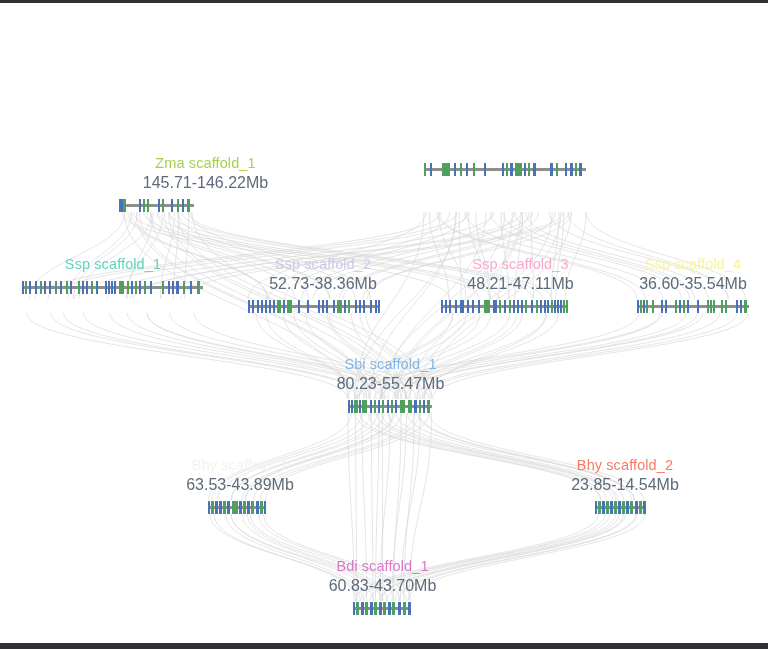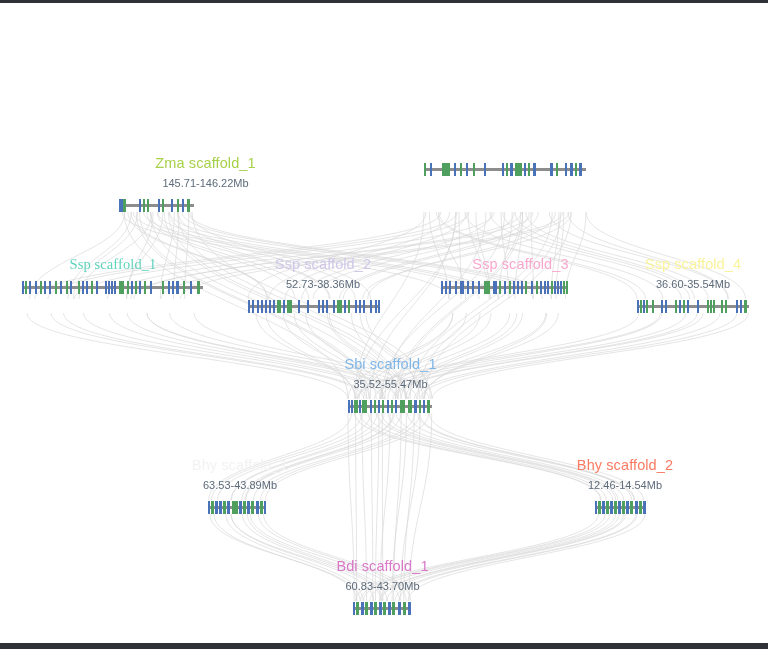--- a/index.html
+++ b/index.html
@@ -36,21 +36,21 @@
     position: absolute;
     text-align: center;
     white-space: nowrap;
   }
   .scaffold-title {
     font-size: 14.5px;
     line-height: 17px;
     letter-spacing: 0.1px;
   }
   .scaffold-range {
-    font-size: 11px;
+    font-size: 16px;
     line-height: 16px;
     color: #5d6b7a;
     margin-top: 3px;
   }
   .track {
     position: relative;
     margin: 0 auto;
     margin-top: 8px;
     height: 13px;
   }
@@ -292,21 +292,21 @@
           <div class="gene-tick" style="left: 109px; width: 3px; background: rgb(74, 114, 184);"></div>
           <div class="gene-tick" style="left: 126px; width: 3px; background: rgb(74, 114, 184);"></div>
           <div class="gene-tick" style="left: 132px; width: 2px; background: rgb(79, 160, 94);"></div>
           <div class="gene-tick" style="left: 141px; width: 2px; background: rgb(74, 114, 184);"></div>
           <div class="gene-tick" style="left: 146px; width: 3px; background: rgb(74, 114, 184);"></div>
           <div class="gene-tick" style="left: 151px; width: 2px; background: rgb(79, 160, 94);"></div>
           <div class="gene-tick" style="left: 155px; width: 3px; background: rgb(74, 114, 184);"></div>
         </div>
       </div>
       <div class="scaffold-group" style="left: 8px; top: 256px; width: 210px;">
-        <div class="scaffold-title" style="color: rgb(95, 211, 188); font-family: Liberation Serif, serif;">Ssp scaffold_1</div>
+        <div class="scaffold-title" style="color: rgb(95, 211, 188);">Ssp scaffold_1</div>
         <div class="track" style="width: 181px; margin-left: 14px; margin-right: auto;">
           <div class="track-baseline" style="background: rgb(141, 141, 141);"></div>
           <div class="gene-tick" style="left: 0px; width: 2px; background: rgb(74, 114, 184);"></div>
           <div class="gene-tick" style="left: 3px; width: 2px; background: rgb(79, 160, 94);"></div>
           <div class="gene-tick" style="left: 7px; width: 2px; background: rgb(74, 114, 184);"></div>
           <div class="gene-tick" style="left: 13px; width: 2px; background: rgb(74, 114, 184);"></div>
           <div class="gene-tick" style="left: 18px; width: 2px; background: rgb(79, 160, 94);"></div>
           <div class="gene-tick" style="left: 22px; width: 2px; background: rgb(74, 114, 184);"></div>
           <div class="gene-tick" style="left: 27px; width: 2px; background: rgb(74, 114, 184);"></div>
           <div class="gene-tick" style="left: 33px; width: 2px; background: rgb(79, 160, 94);"></div>
@@ -365,20 +365,21 @@
           <div class="gene-tick" style="left: 107px; width: 2px; background: rgb(74, 114, 184);"></div>
           <div class="gene-tick" style="left: 111px; width: 2px; background: rgb(74, 114, 184);"></div>
           <div class="gene-tick" style="left: 115px; width: 2px; background: rgb(74, 114, 184);"></div>
           <div class="gene-tick" style="left: 122px; width: 2px; background: rgb(74, 114, 184);"></div>
           <div class="gene-tick" style="left: 127px; width: 2px; background: rgb(74, 114, 184);"></div>
           <div class="gene-tick" style="left: 130px; width: 2px; background: rgb(74, 114, 184);"></div>
         </div>
       </div>
       <div class="scaffold-group" style="left: 428px; top: 256px; width: 185px;">
         <div class="scaffold-title" style="color: rgb(249, 168, 205);">Ssp scaffold_3</div>
+        <div class="scaffold-range">48.21-47.11Mb</div>
         <div class="track" style="width: 127px; margin-left: 13px; margin-right: auto;">
           <div class="track-baseline" style="background: rgb(141, 141, 141);"></div>
           <div class="gene-tick" style="left: 0px; width: 2px; background: rgb(74, 114, 184);"></div>
           <div class="gene-tick" style="left: 4px; width: 2px; background: rgb(74, 114, 184);"></div>
           <div class="gene-tick" style="left: 8px; width: 2px; background: rgb(74, 114, 184);"></div>
           <div class="gene-tick" style="left: 14px; width: 2px; background: rgb(74, 114, 184);"></div>
           <div class="gene-tick" style="left: 19px; width: 4px; background: rgb(74, 114, 184);"></div>
           <div class="gene-tick" style="left: 26px; width: 2px; background: rgb(74, 114, 184);"></div>
           <div class="gene-tick" style="left: 31px; width: 2px; background: rgb(74, 114, 184);"></div>
           <div class="gene-tick" style="left: 37px; width: 2px; background: rgb(74, 114, 184);"></div>
@@ -426,21 +427,21 @@
           <div class="gene-tick" style="left: 76px; width: 2px; background: rgb(79, 160, 94);"></div>
           <div class="gene-tick" style="left: 84px; width: 2px; background: rgb(79, 160, 94);"></div>
           <div class="gene-tick" style="left: 88px; width: 2px; background: rgb(79, 160, 94);"></div>
           <div class="gene-tick" style="left: 99px; width: 2px; background: rgb(74, 114, 184);"></div>
           <div class="gene-tick" style="left: 103px; width: 2px; background: rgb(74, 114, 184);"></div>
           <div class="gene-tick" style="left: 107px; width: 3px; background: rgb(79, 160, 94);"></div>
         </div>
       </div>
       <div class="scaffold-group" style="left: 303px; top: 356px; width: 175px;">
         <div class="scaffold-title" style="color: rgb(127, 182, 232);">Sbi scaffold_1</div>
-        <div class="scaffold-range">35.52-55.47Mb</div>
+        <div class="scaffold-range">80.23-55.47Mb</div>
         <div class="track" style="width: 84px; margin-left: 45px; margin-right: auto;">
           <div class="track-baseline" style="background: rgb(141, 141, 141);"></div>
           <div class="gene-tick" style="left: 0px; width: 2px; background: rgb(74, 114, 184);"></div>
           <div class="gene-tick" style="left: 3px; width: 2px; background: rgb(74, 114, 184);"></div>
           <div class="gene-tick" style="left: 6px; width: 4px; background: rgb(79, 160, 94);"></div>
           <div class="gene-tick" style="left: 11px; width: 2px; background: rgb(74, 114, 184);"></div>
           <div class="gene-tick" style="left: 14px; width: 5px; background: rgb(79, 160, 94);"></div>
           <div class="gene-tick" style="left: 22px; width: 2px; background: rgb(74, 114, 184);"></div>
           <div class="gene-tick" style="left: 26px; width: 2px; background: rgb(79, 160, 94);"></div>
           <div class="gene-tick" style="left: 30px; width: 2px; background: rgb(74, 114, 184);"></div>
@@ -472,21 +473,21 @@
           <div class="gene-tick" style="left: 35px; width: 3px; background: rgb(79, 160, 94);"></div>
           <div class="gene-tick" style="left: 39px; width: 3px; background: rgb(74, 114, 184);"></div>
           <div class="gene-tick" style="left: 43px; width: 3px; background: rgb(79, 160, 94);"></div>
           <div class="gene-tick" style="left: 48px; width: 3px; background: rgb(74, 114, 184);"></div>
           <div class="gene-tick" style="left: 52px; width: 3px; background: rgb(79, 160, 94);"></div>
           <div class="gene-tick" style="left: 56px; width: 2px; background: rgb(74, 114, 184);"></div>
         </div>
       </div>
       <div class="scaffold-group" style="left: 545px; top: 457px; width: 160px;">
         <div class="scaffold-title" style="color: rgb(250, 123, 98);">Bhy scaffold_2</div>
-        <div class="scaffold-range">12.46-14.54Mb</div>
+        <div class="scaffold-range">23.85-14.54Mb</div>
         <div class="track" style="width: 51px; margin-left: 50px; margin-right: auto;">
           <div class="track-baseline" style="background: rgb(141, 141, 141);"></div>
           <div class="gene-tick" style="left: 0px; width: 2px; background: rgb(74, 114, 184);"></div>
           <div class="gene-tick" style="left: 3px; width: 3px; background: rgb(79, 160, 94);"></div>
           <div class="gene-tick" style="left: 7px; width: 3px; background: rgb(74, 114, 184);"></div>
           <div class="gene-tick" style="left: 11px; width: 3px; background: rgb(79, 160, 94);"></div>
           <div class="gene-tick" style="left: 15px; width: 3px; background: rgb(74, 114, 184);"></div>
           <div class="gene-tick" style="left: 19px; width: 3px; background: rgb(79, 160, 94);"></div>
           <div class="gene-tick" style="left: 23px; width: 3px; background: rgb(74, 114, 184);"></div>
           <div class="gene-tick" style="left: 27px; width: 3px; background: rgb(79, 160, 94);"></div>

